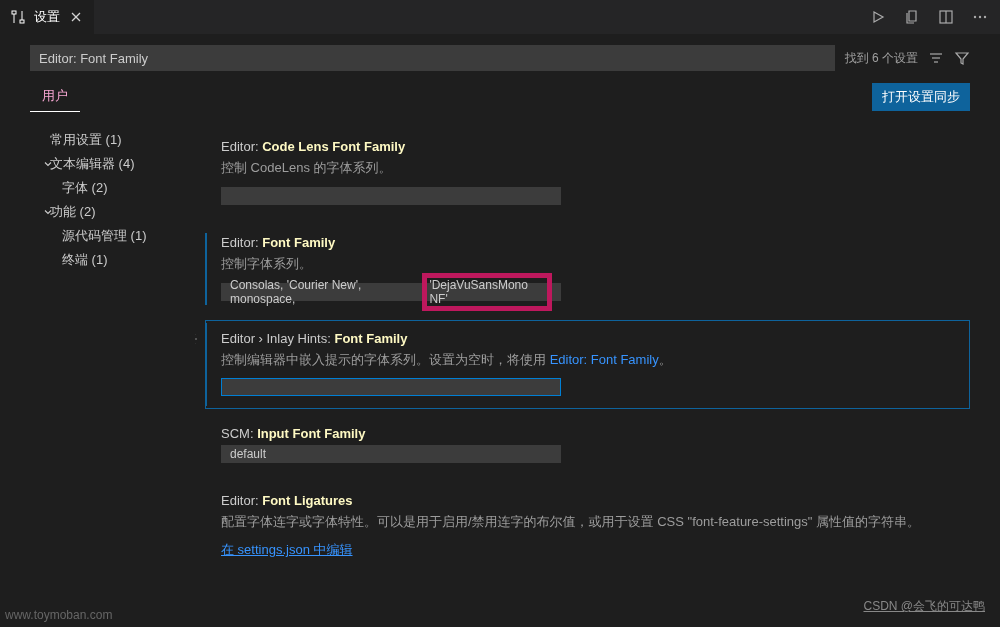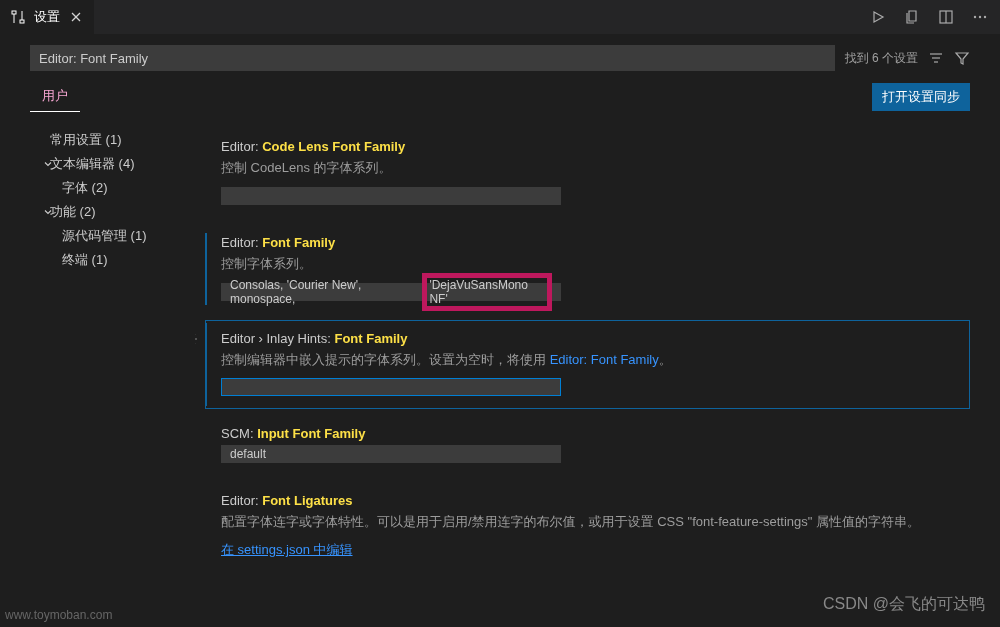--- a/index.html
+++ b/index.html
@@ -187,21 +187,21 @@
   color: #e7e7e7;
   margin-bottom: 4px;
 }
 
 .setting-title .scope {
   color: #cccccc;
   font-weight: normal;
 }
 
 .setting-title .name {
-  color: #fde047;
+  color: #fef9c3;
   font-weight: 600;
 }
 
 .setting-desc {
   color: #9d9d9d;
   line-height: 1.6;
   margin-bottom: 8px;
 }
 
 .setting-desc .mono {
@@ -246,21 +246,22 @@
   left: 5px;
   color: #666;
   font-size: 12px;
 }
 
 .watermark-right {
   position: absolute;
   bottom: 12px;
   right: 15px;
   color: #888;
-  font-size: 16px;
+  font-size: 12px;
+  text-decoration: underline;
 }
 
 ::-webkit-scrollbar { width: 0; }
 </style>
 </head>
 <body>
 
 <div class="tab-bar">
   <div class="tab">
     <svg viewBox="0 0 16 16" fill="none" stroke="currentColor" stroke-width="1">

